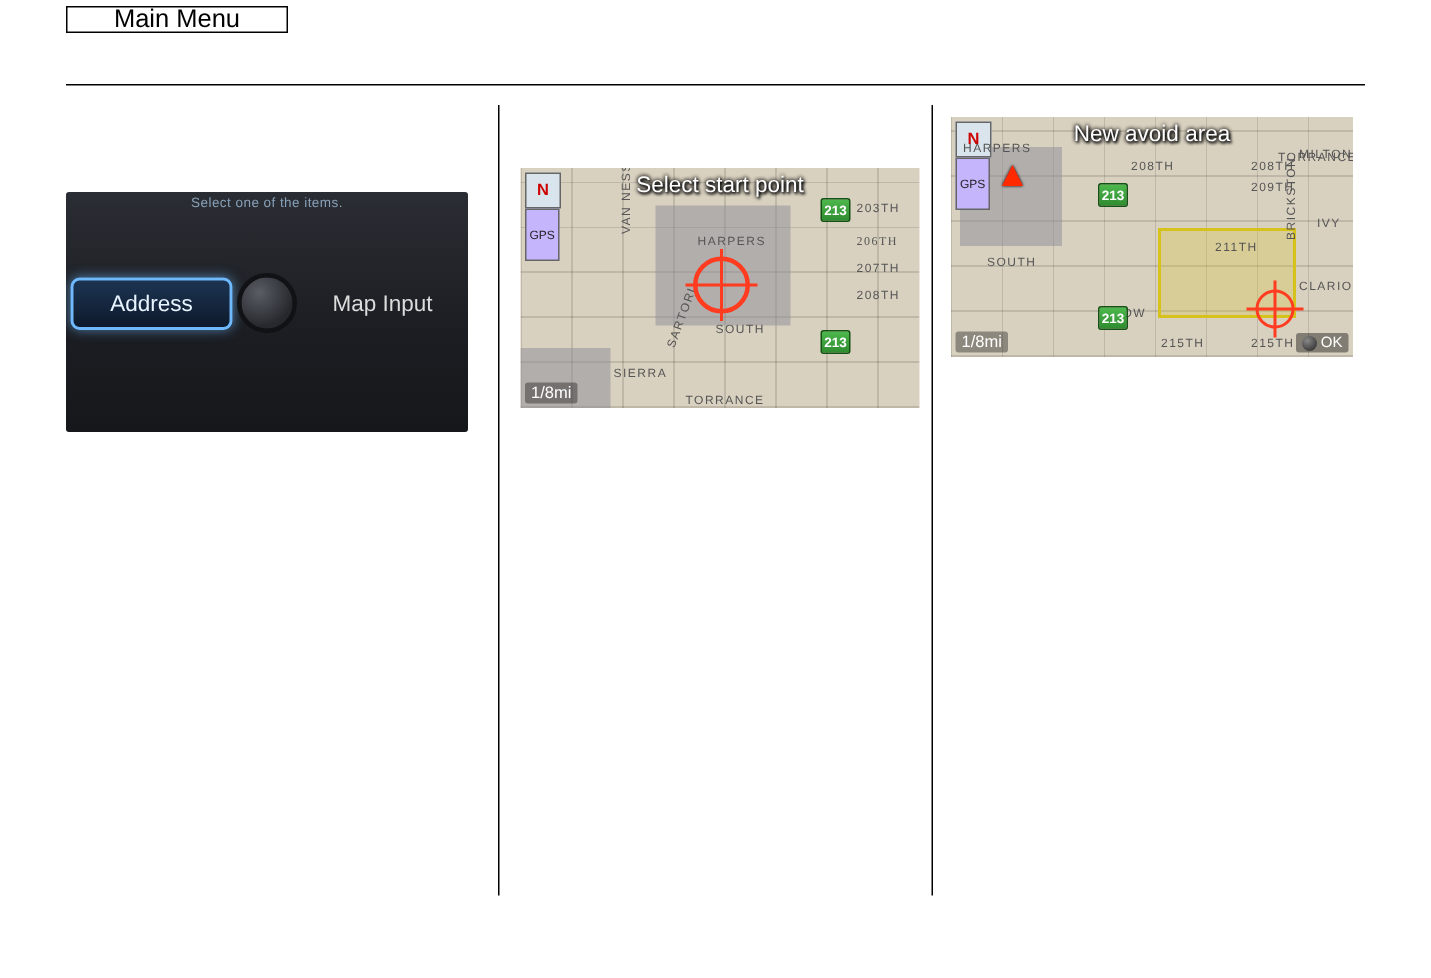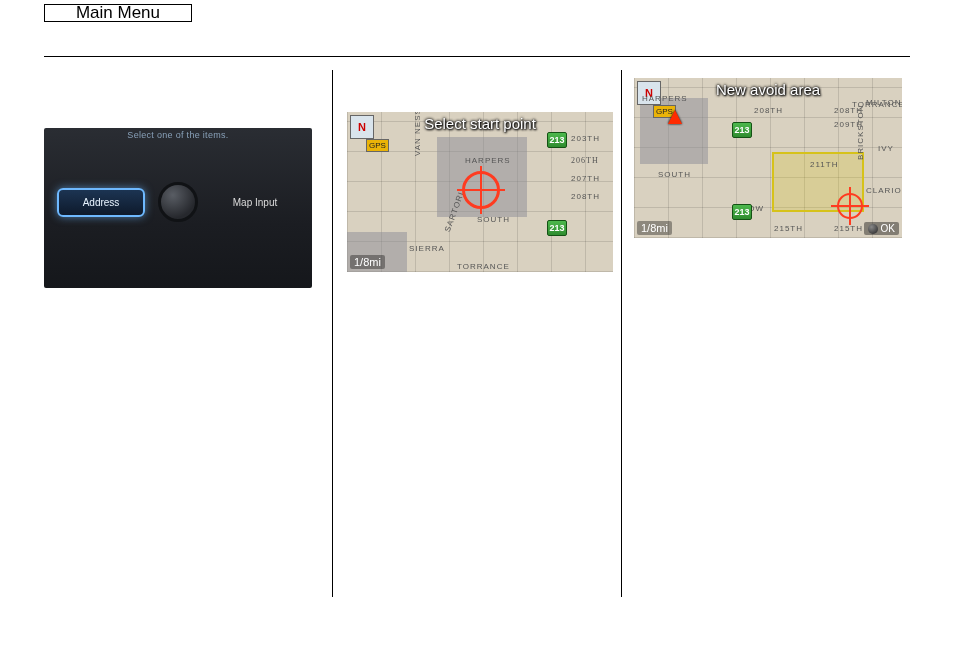--- a/index.html
+++ b/index.html
@@ -75,21 +75,21 @@
     position: absolute;
     left: 0; right:0;
     top: 52px;
     height: 44px;
     display:flex;
     align-items:center;
   }
   .img1-btn {
     flex:1;
     text-align:center;
-    font-size:10px;
+    font-size:15px;
   }
   .img1-btn.addr {
     color:#e8f4ff;
   }
   .img1-btn.addr .inner {
     display:inline-block;
     padding:7px 24px;
     border:2px solid #6eb9ff;
     border-radius:6px;
     background:linear-gradient(#1c3452,#0e1a2c);
@@ -139,24 +139,23 @@
     position:absolute; left:3px; top:3px;
     width:22px; height:22px;
     background:#d9e4ec;
     border:1px solid #666;
     display:flex; align-items:center; justify-content:center;
     font-size:11px; font-weight:bold; color:#c00;
   }
   .gps-badge{
     position:absolute; left:3px; top:27px;
     font-size:8px;
-    background:#eab308; border:1px solid #666;
-    padding:1px 2px; line-height:9px;
+    background:#c4b5fd; border:1px solid #666;
+    padding:12px 2px; line-height:9px;
     color:#222;
-    margin-left:16px;
   }
   .reticle{
     position:absolute;
     width:32px;height:32px;
     border:3px solid #ff3b20;
     border-radius:50%;
     transform:translate(-50%,-50%);
   }
   .reticle::before,.reticle::after{
     content:"";position:absolute;background:#ff3b20;

